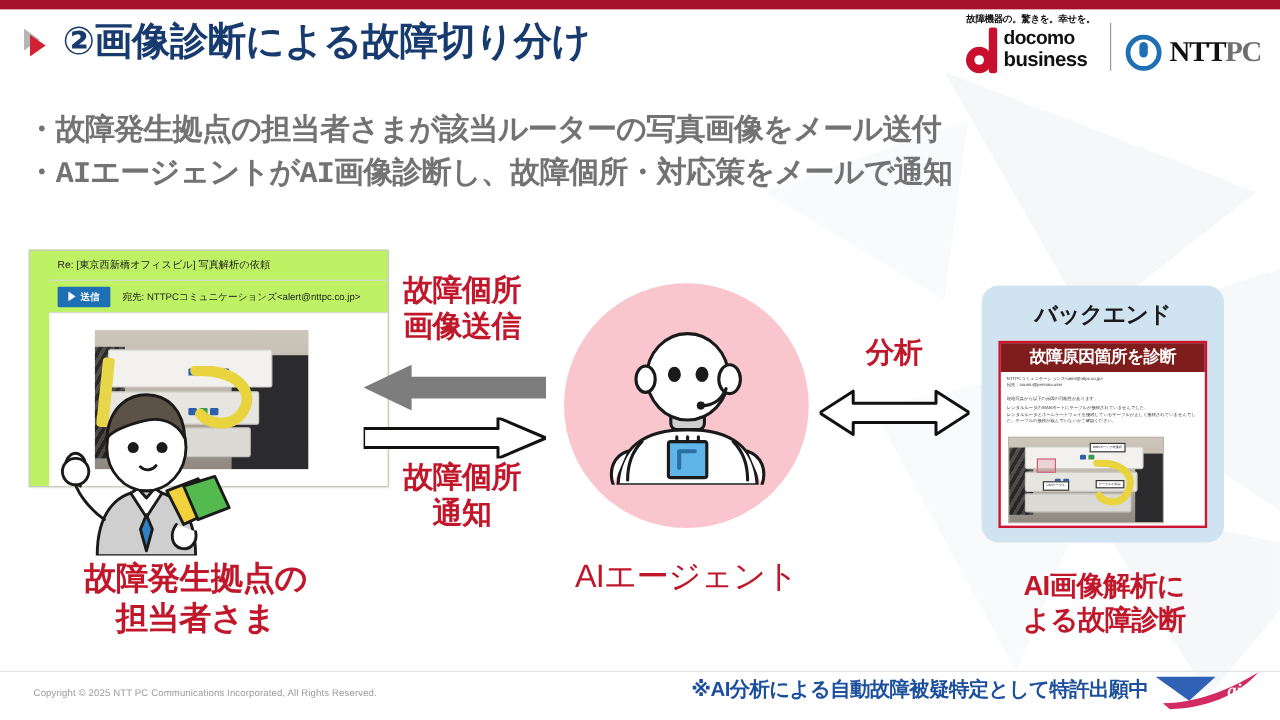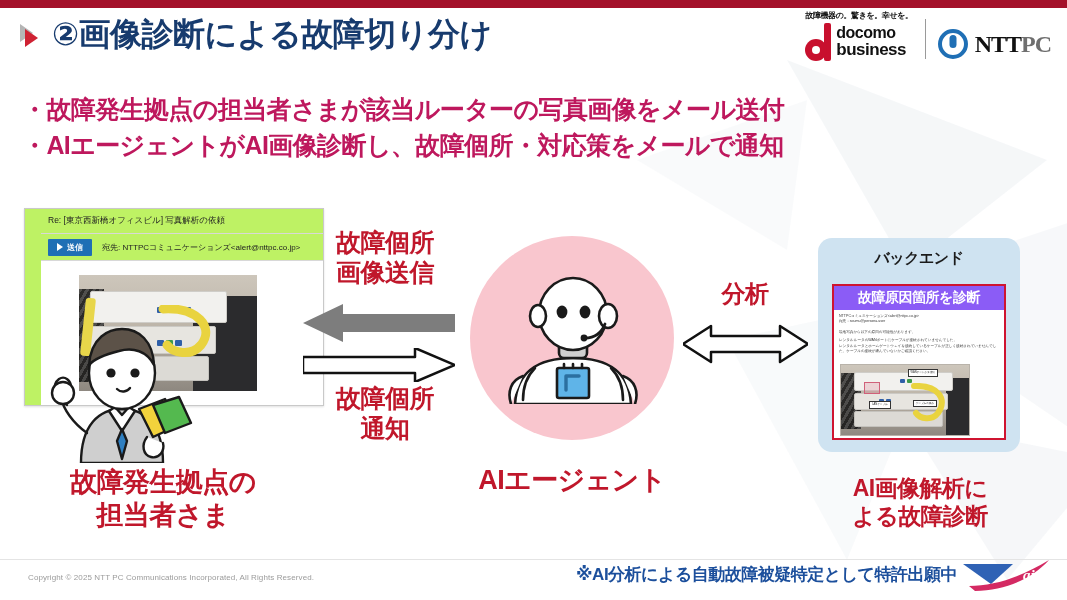--- a/index.html
+++ b/index.html
@@ -45,22 +45,22 @@
   .d-words .w2{font-size:17px;font-weight:bold;color:#111;letter-spacing:-.5px;}
   .logo-div{width:1px;height:40px;background:#9a9a9a;margin:0 12px 2px 0;}
   .nttpc{display:flex;align-items:center;gap:7px;padding-bottom:2px;}
   .ntt-mark{width:30px;height:30px;border-radius:50%;border:4px solid #1f6fb5;position:relative;box-sizing:border-box;}
   .ntt-mark:after{content:"";position:absolute;left:50%;top:2px;transform:translateX(-50%);
     width:7px;height:13px;background:#1f6fb5;border-radius:4px;}
   .ntt-text{font-family:"Liberation Serif","DejaVu Serif",serif;font-size:24px;font-weight:bold;color:#111;letter-spacing:-1px;}
   .ntt-text .pc{color:#6f6f6f;}
 
   
-  .lead{position:absolute;left:22px;top:92px;color:#be185d;font-weight:bold;
-    font-size:25px;line-height:1.42;letter-spacing:-.6px;white-space:nowrap;}
+  .lead{position:absolute;left:22px;top:92px;color:#737373;font-weight:bold;
+    font-size:25px;line-height:1.42;letter-spacing:-.6px;white-space:nowrap;font-family:Liberation Mono, monospace;}
 
   
   .mail-card{position:absolute;left:24px;top:208px;width:282px;height:196px;
     background:#bef264;border:1px solid #c9c9c9;box-shadow:0 1px 2px rgba(0,0,0,.12);padding-left:16px;}
   .mail-subject{height:24px;border-bottom:1px solid #d8d8d8;display:flex;align-items:center;
     padding:0 7px;font-size:8.5px;color:#222;white-space:nowrap;overflow:hidden;}
   .mail-toolbar{height:26px;border-bottom:1px solid #d8d8d8;display:flex;align-items:center;padding:0 7px;gap:10px;}
   .send-btn{background:#1f6fb5;color:#fff;font-size:8px;font-weight:bold;
     padding:3px 9px;display:flex;align-items:center;gap:4px;border-radius:1px;}
   .send-btn .play{width:0;height:0;border-top:4px solid transparent;border-bottom:4px solid transparent;border-left:6px solid #fff;}
@@ -94,30 +94,30 @@
   .arrow-white{position:absolute;left:303px;top:348px;width:152px;height:34px;}
   .lbl-analyze{position:absolute;left:690px;top:278px;width:110px;font-size:24px;
     color:#c0172b;font-weight:bold;text-align:center;letter-spacing:-.5px;}
   .arrow-double{position:absolute;left:683px;top:322px;width:125px;height:44px;}
 
   
   .agent-circle{position:absolute;left:470px;top:236px;width:204px;height:204px;border-radius:50%;
     background:#f9c6ce;}
   .robot{position:absolute;left:505px;top:272px;width:136px;height:132px;}
   .agent-label{position:absolute;left:450px;top:462px;width:244px;text-align:center;
-    font-size:27px;font-weight:bold;color:#c0172b;letter-spacing:-.6px;}
+    font-size:27px;font-weight:normal;color:#c0172b;letter-spacing:-.6px;}
 
   
   .backend{position:absolute;left:818px;top:238px;width:202px;height:214px;
     background:#cfe3f1;border-radius:14px;}
   .backend-title{position:absolute;left:818px;top:249px;width:202px;text-align:center;
-    font-size:15px;font-weight:bold;color:#1b1b1b;letter-spacing:-.5px;}
+    font-size:19px;font-weight:bold;color:#1b1b1b;letter-spacing:-.5px;}
   .be-mail{position:absolute;left:832px;top:284px;width:174px;height:156px;
     background:#fff;border:2px solid #cf1430;box-sizing:border-box;}
-  .be-banner{height:24px;background:#8b5cf6;color:#fff;display:flex;align-items:center;
+  .be-banner{height:24px;background:#7f1d1d;color:#fff;display:flex;align-items:center;
     justify-content:center;font-size:14px;font-weight:bold;letter-spacing:-.5px;}
   .be-head{padding:4px 5px 2px 5px;}
   .be-line{font-size:3.6px;color:#333;line-height:1.5;white-space:nowrap;overflow:hidden;}
   .be-para{padding:0 5px;margin-top:3px;}
   .be-photo{position:absolute;left:6px;top:78px;width:128px;height:70px;overflow:hidden;background:#cfc9c0;border:1px solid #b9b3aa;}
   .callout{position:absolute;background:#fff;border:1px solid #333;font-size:2.6px;
     color:#222;padding:1px 2px;white-space:nowrap;line-height:1.3;}
 
   
   .cap{position:absolute;text-align:center;font-weight:bold;color:#c0172b;letter-spacing:-.6px;line-height:1.22;}

